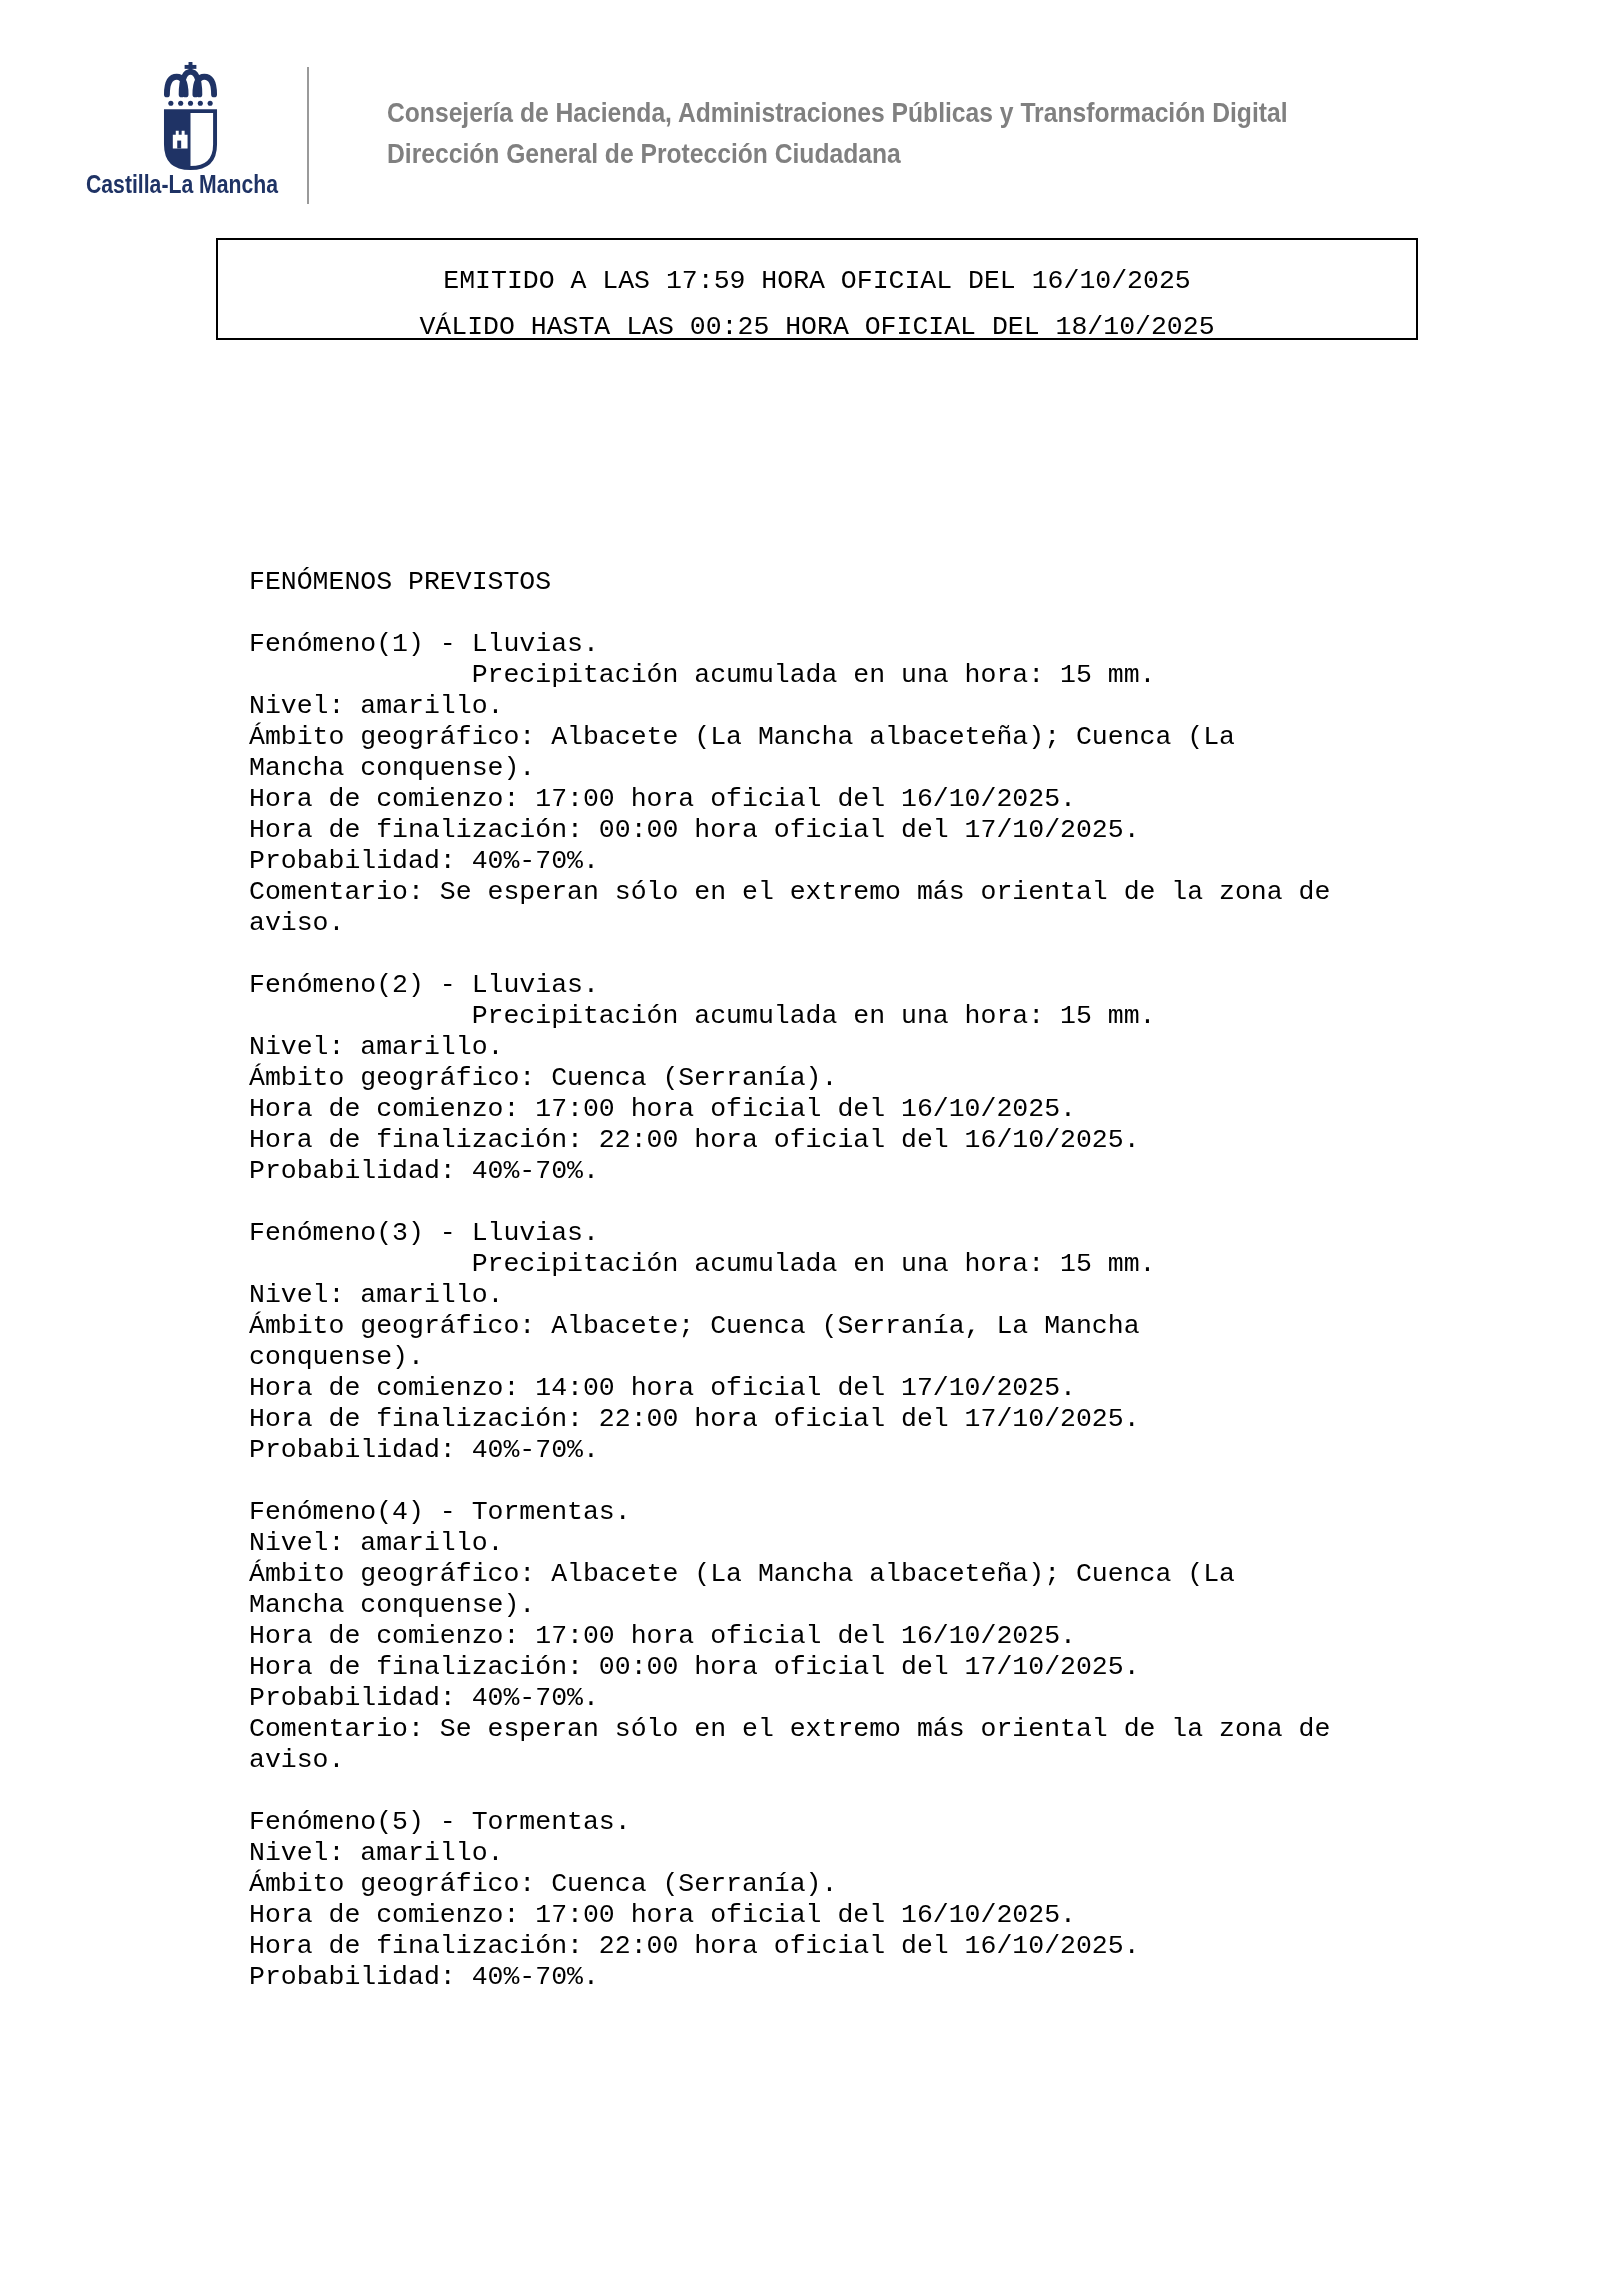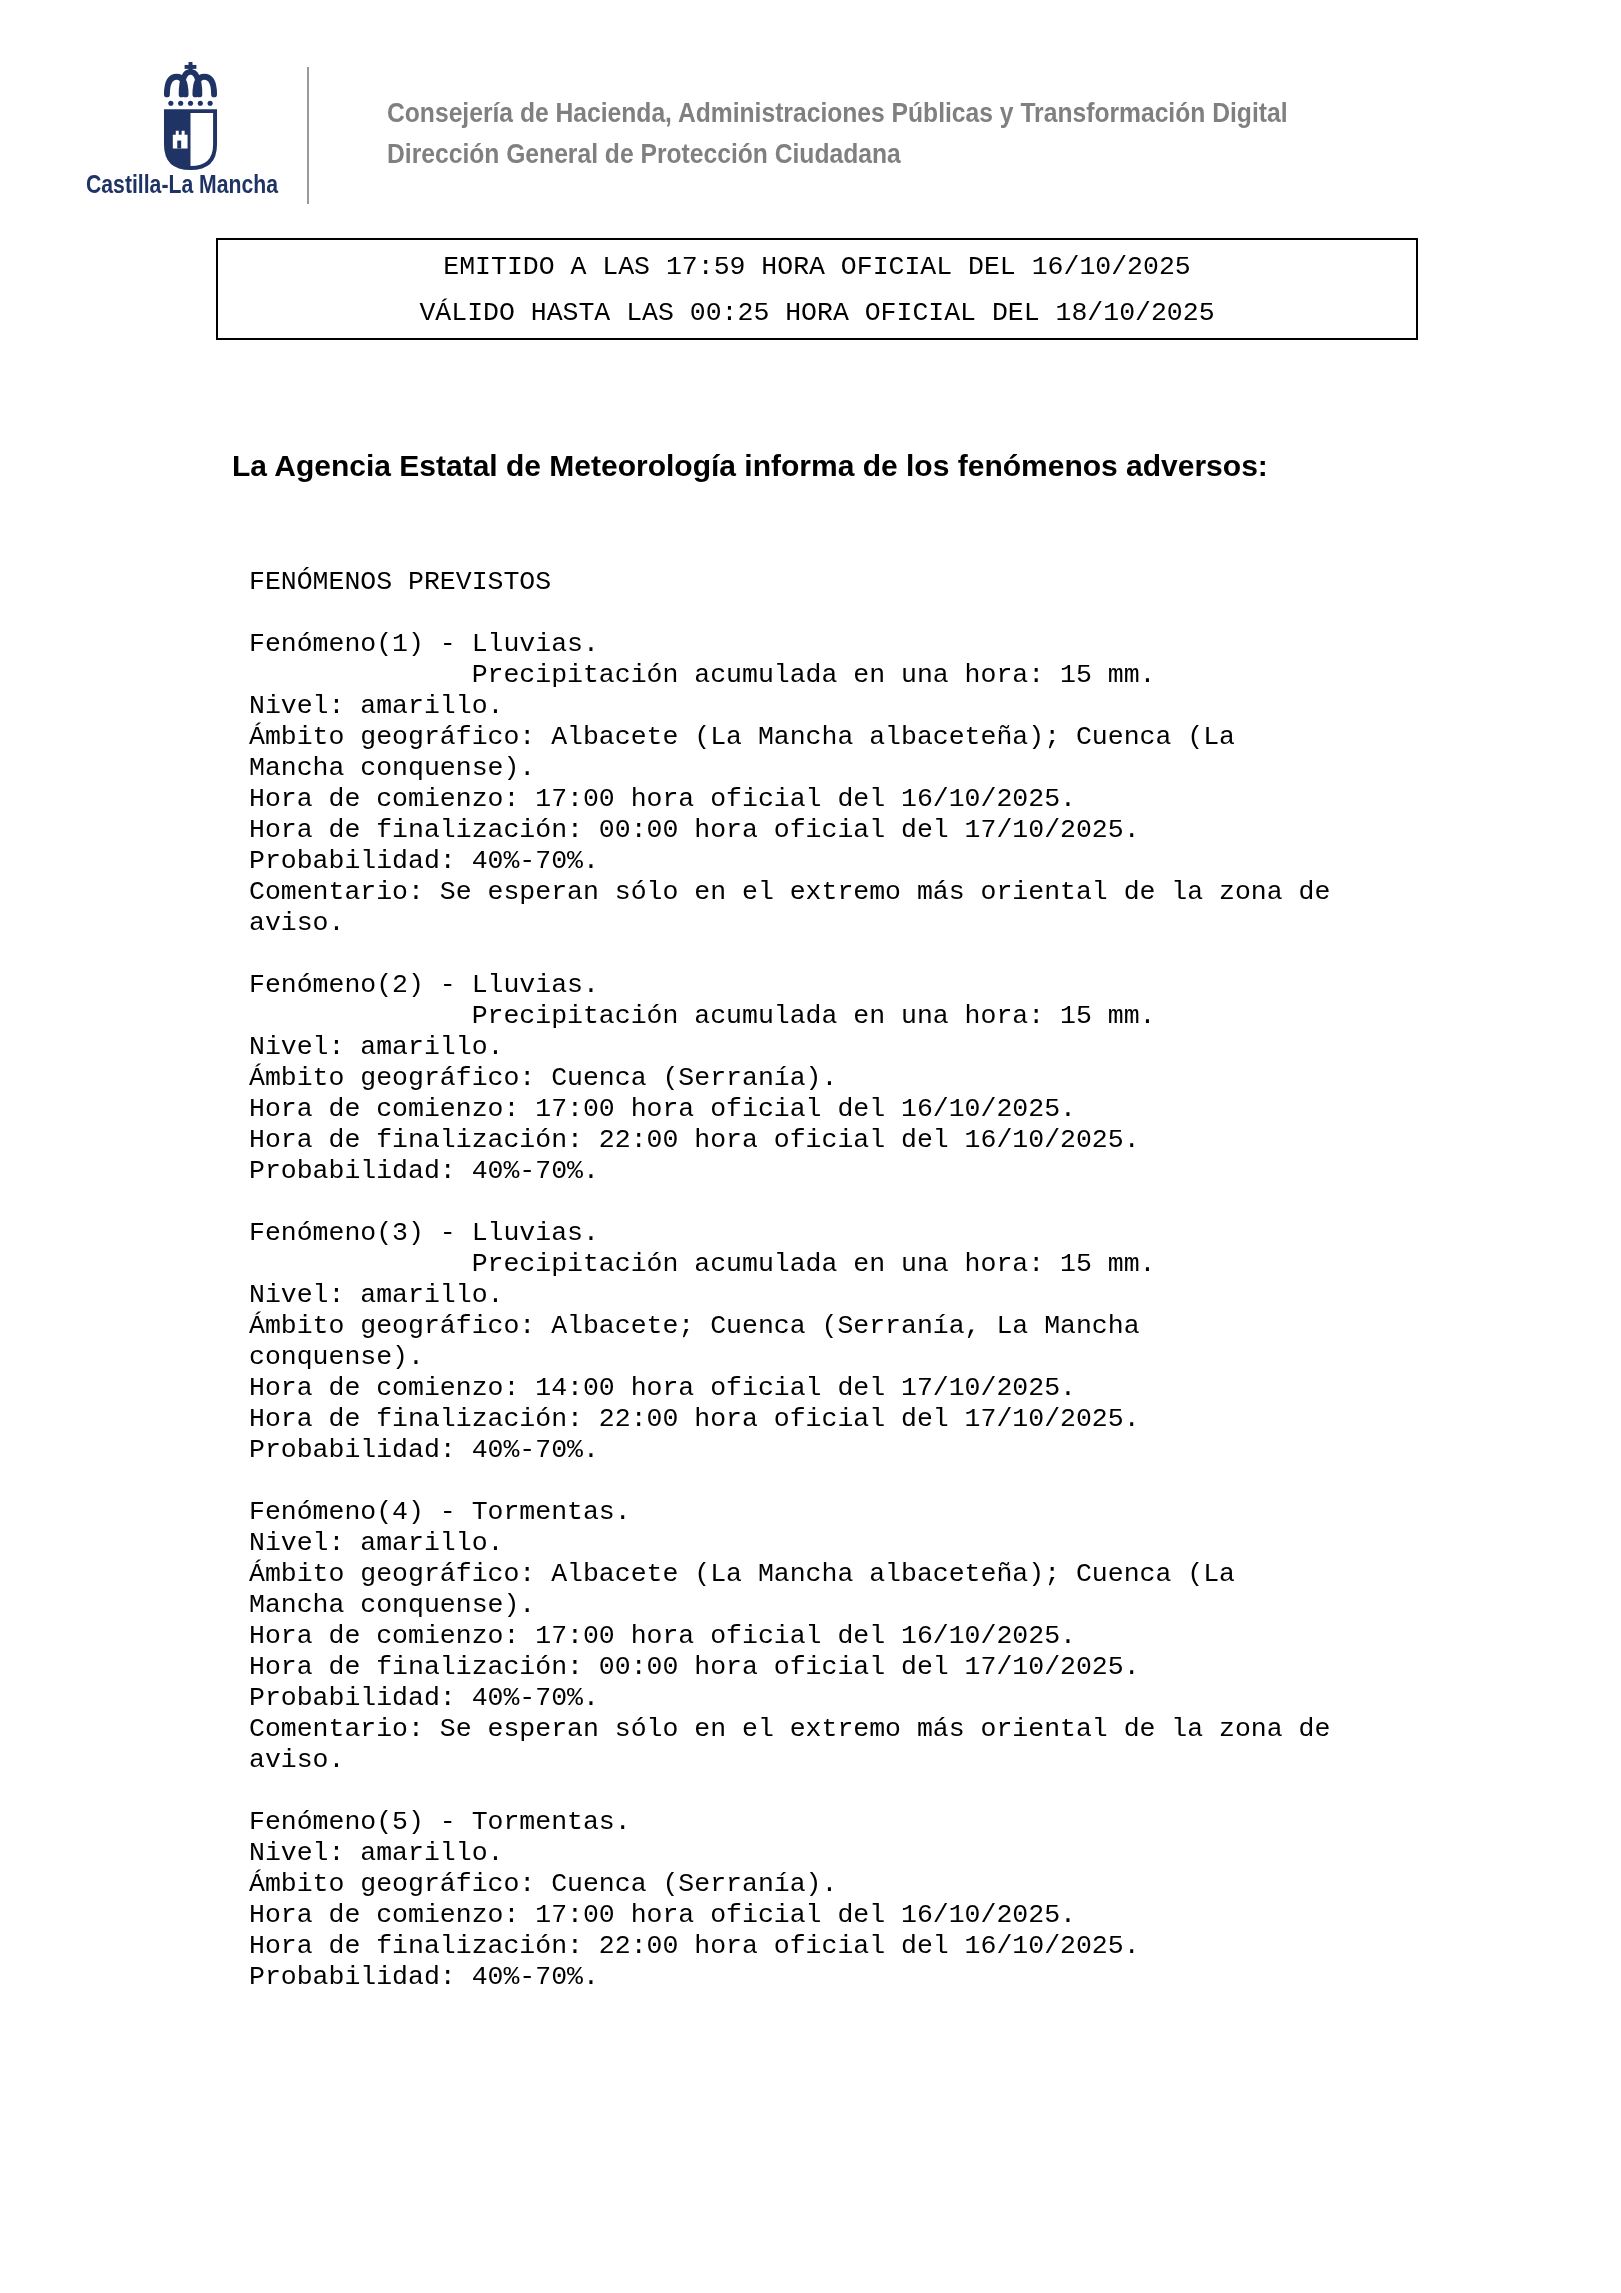--- a/index.html
+++ b/index.html
@@ -33,21 +33,21 @@
   .dept{
     position:absolute;left:387px;top:92px;
     font-weight:bold;font-size:27.4px;line-height:41px;color:var(--gray);
     transform:scaleX(0.90);transform-origin:left top;
     white-space:nowrap;
   }
   
   .issue-box{
     position:absolute;left:216px;top:238px;width:1202px;height:102px;
     border:2.9px solid var(--ink);box-sizing:border-box;
-    padding-top:4px;
+    padding-top:18px;
   }
   .issue-line{
     height:46px;line-height:46px;text-align:center;
     font-family:"Liberation Mono", monospace;
     font-size:26.5px;color:var(--ink);white-space:nowrap;
   }
   
   .main-heading{
     position:absolute;left:232px;top:449px;
     font-weight:bold;font-size:30px;color:var(--ink);
@@ -94,21 +94,20 @@
   <div class="dept">
     <div>Consejería de Hacienda, Administraciones Públicas y Transformación Digital</div>
     <div>Dirección General de Protección Ciudadana</div>
   </div>
 
   <div class="issue-box">
     <div class="issue-line">EMITIDO A LAS 17:59 HORA OFICIAL DEL 16/10/2025</div>
     <div class="issue-line">VÁLIDO HASTA LAS 00:25 HORA OFICIAL DEL 18/10/2025</div>
   </div>
 
-  <div class="main-heading">La Agencia Estatal de Meteorología informa de los fenómenos adversos:</div>
 
   <pre class="report-body">FENÓMENOS PREVISTOS
 
 Fenómeno(1) - Lluvias.
               Precipitación acumulada en una hora: 15 mm.
 Nivel: amarillo.
 Ámbito geográfico: Albacete (La Mancha albaceteña); Cuenca (La
 Mancha conquense).
 Hora de comienzo: 17:00 hora oficial del 16/10/2025.
 Hora de finalización: 00:00 hora oficial del 17/10/2025.

